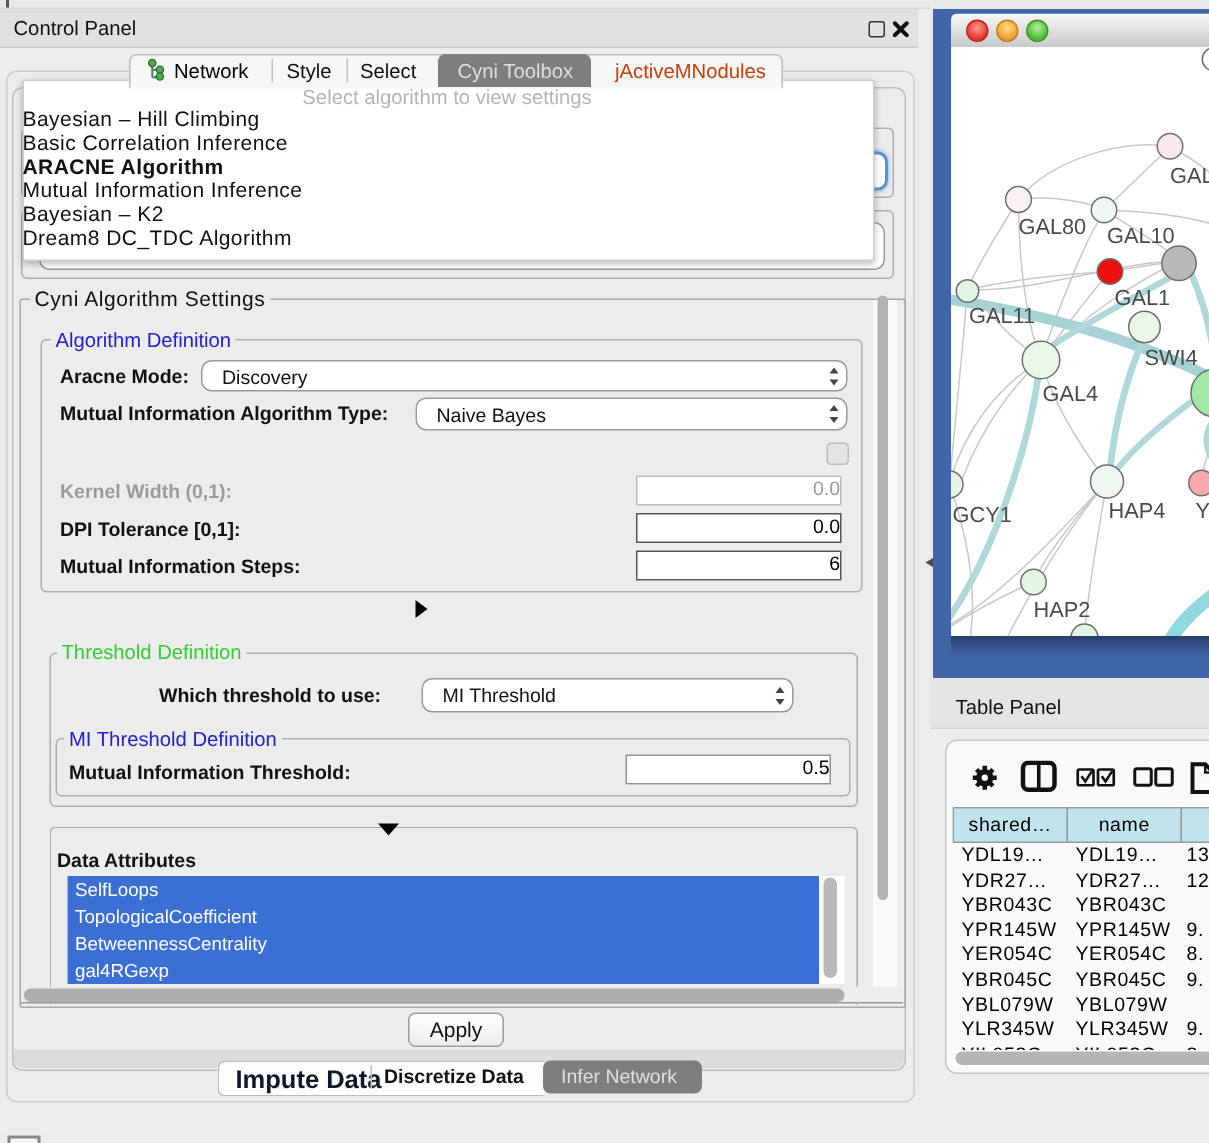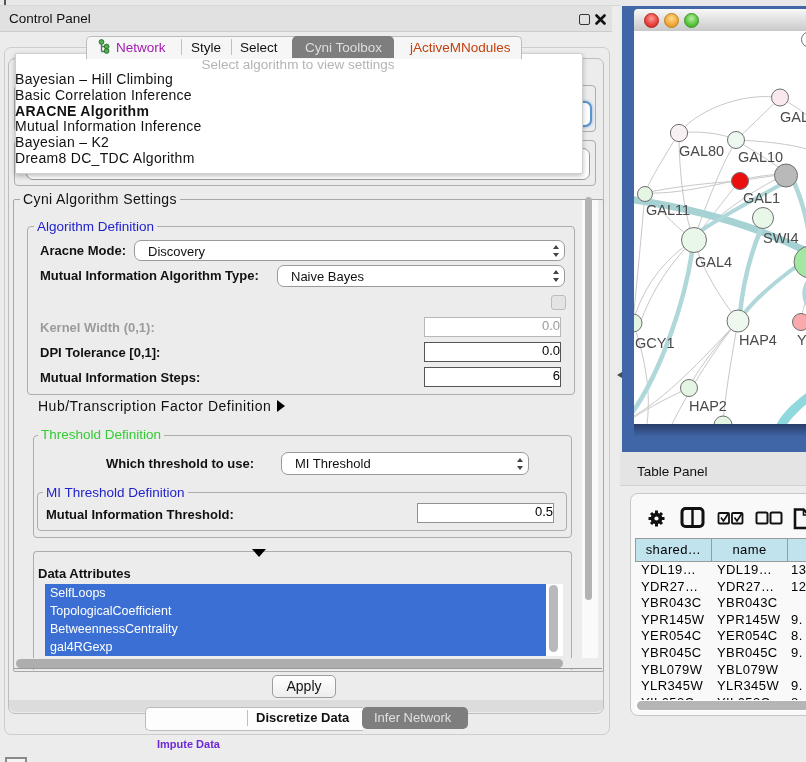--- a/index.html
+++ b/index.html
@@ -69,21 +69,20 @@
 
   <div class="lbl" style="left:40px;top:320px;color:#9b9b9b;">Kernel Width (0,1):</div>
   <div class="field" style="left:424px;top:317px;width:135px;height:18px;color:#9b9b9b;border-color:#b8b8b8;">0.0</div>
 
   <div class="lbl" style="left:40px;top:345px;">DPI Tolerance [0,1]:</div>
   <div class="field" style="left:424px;top:342px;width:135px;height:18px;border-color:#555;">0.0</div>
 
   <div class="lbl" style="left:40px;top:370px;">Mutual Information Steps:</div>
   <div class="field" style="left:424px;top:367px;width:135px;height:18px;border-color:#555;">6</div>
 
-  <div class="abs" style="left:38px;top:398px;font-size:14px;color:#111;letter-spacing:0.5px;">Hub/Transcription Factor Definition</div>
   <div class="abs" style="left:277px;top:400px;width:0;height:0;border-top:6px solid transparent;border-bottom:6px solid transparent;border-left:8px solid #000;"></div>
 
   <div class="abs grp" style="left:33px;top:435px;width:537px;height:101px;"></div>
   <div class="grplabel" style="left:38px;top:428px;color:#33cc33;">Threshold Definition</div>
 
   <div class="lbl" style="left:106px;top:456px;">Which threshold to use:</div>
   <div class="combo" style="left:281px;top:452px;width:246px;height:21px;">
       <span class="ctext">MI Threshold</span>
       <span class="spin"></span>
     </div>
@@ -129,31 +128,31 @@
   </div>
 
   <div class="abs" style="left:86px;top:36px;width:434px;height:22px;background:#f6f6f6;border:1px solid #bcbcbc;border-bottom:none;border-radius:5px 5px 0 0;"></div>
   <div class="abs" style="left:292px;top:36px;width:102px;height:22px;background:#7e7e7e;border-radius:5px 5px 0 0;"></div>
   <svg class="abs" style="left:98px;top:39px;" width="13" height="15" viewBox="0 0 13 15">
     <path d="M3.5 3.5 L3.5 12.5 M3.5 7.5 L8 7.5 M3.5 12.5 L8 12.5" stroke="#55756a" stroke-width="1.3" fill="none"></path>
     <circle cx="3.5" cy="3" r="2.4" fill="#4fae4f" stroke="#256d29" stroke-width="0.9"></circle>
     <circle cx="8.6" cy="7.5" r="2.4" fill="#4fae4f" stroke="#256d29" stroke-width="0.9"></circle>
     <circle cx="8.6" cy="12" r="2.4" fill="#4fae4f" stroke="#256d29" stroke-width="0.9"></circle>
   </svg>
-  <div class="abs" style="left:116px;top:40px;font-size:13.5px;color:#a21caf;">Network</div>
+  <div class="abs" style="left:116px;top:40px;font-size:13.5px;color:#000000;">Network</div>
   <div class="abs" style="left:181px;top:39px;width:1px;height:16px;background:#c0c0c0;"></div>
   <div class="abs" style="left:191px;top:40px;font-size:13.5px;color:#111;">Style</div>
   <div class="abs" style="left:231px;top:39px;width:1px;height:16px;background:#c0c0c0;"></div>
   <div class="abs" style="left:240px;top:40px;font-size:13.5px;color:#111;">Select</div>
   <div class="abs" style="left:305px;top:40px;font-size:13.5px;color:#dedede;">Cyni Toolbox</div>
   <div class="abs" style="left:410px;top:40px;font-size:13.5px;color:#c2410c;">jActiveMNodules</div>
 
   <div class="abs" style="left:145px;top:707px;width:217px;height:22px;background:#fdfdfd;border:1px solid #bcbcbc;border-right:none;border-radius:5px 0 0 5px;"></div>
   <div class="abs" style="left:362px;top:707px;width:106px;height:22px;background:#7e7e7e;border-radius:5px;"></div>
-  <div class="abs" style="left:157px;top:710px;font-size:11px;font-weight:bold;color:#6d28d9;margin-top:28px;">Impute Data</div>
+  <div class="abs" style="left:157px;top:710px;font-size:17px;font-weight:bold;color:#0f172a;">Impute Data</div>
   <div class="abs" style="left:247px;top:710px;width:1px;height:16px;background:#c0c0c0;"></div>
   <div class="abs" style="left:256px;top:710px;font-size:13px;font-weight:bold;color:#111;">Discretize Data</div>
   <div class="abs" style="left:374px;top:710px;font-size:13px;color:#e0e0e0;">Infer Network</div>
 
   <div class="abs" style="left:5px;top:757px;width:18px;height:10px;border:2px solid #8a8a8a;background:#f4f4f4;"></div>
 </div>
 
 <div class="abs" style="left:617px;top:372px;width:0;height:0;border-top:3.5px solid transparent;border-bottom:3.5px solid transparent;border-right:5px solid #4a4a4a;z-index:5;"></div>
 
 <div class="abs" style="left:620px;top:0;width:186px;height:452px;background:#4066a8;border-left:2px solid #e9e9e9;box-sizing:border-box;">

